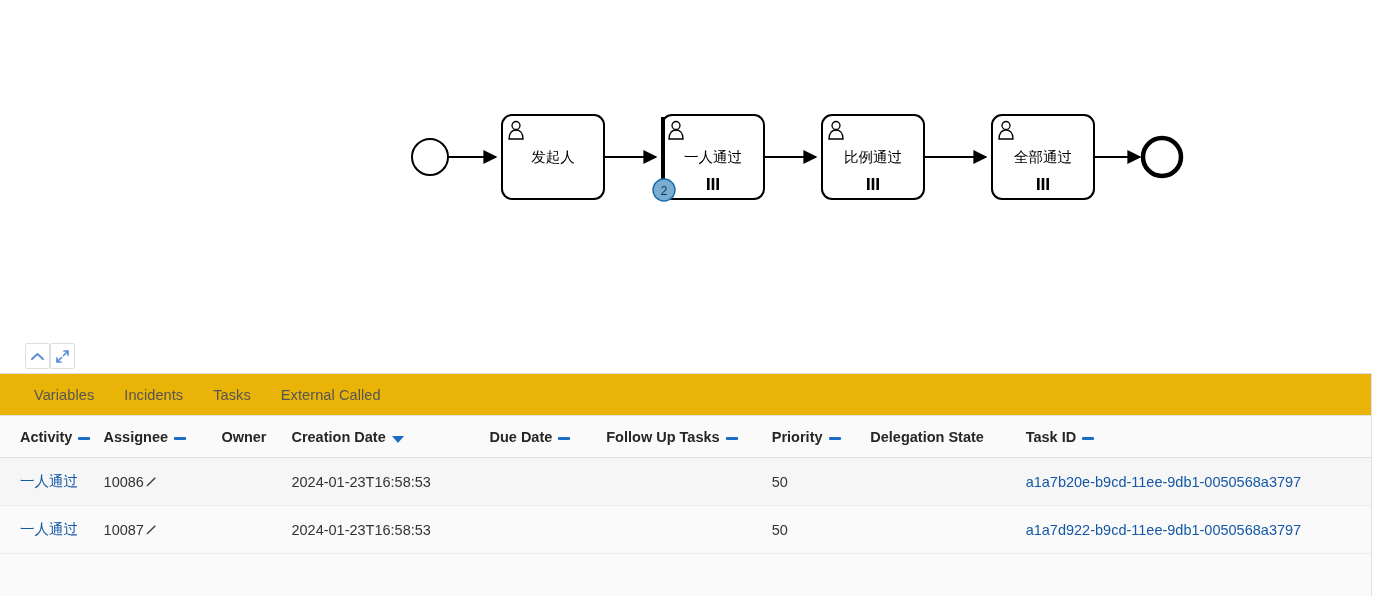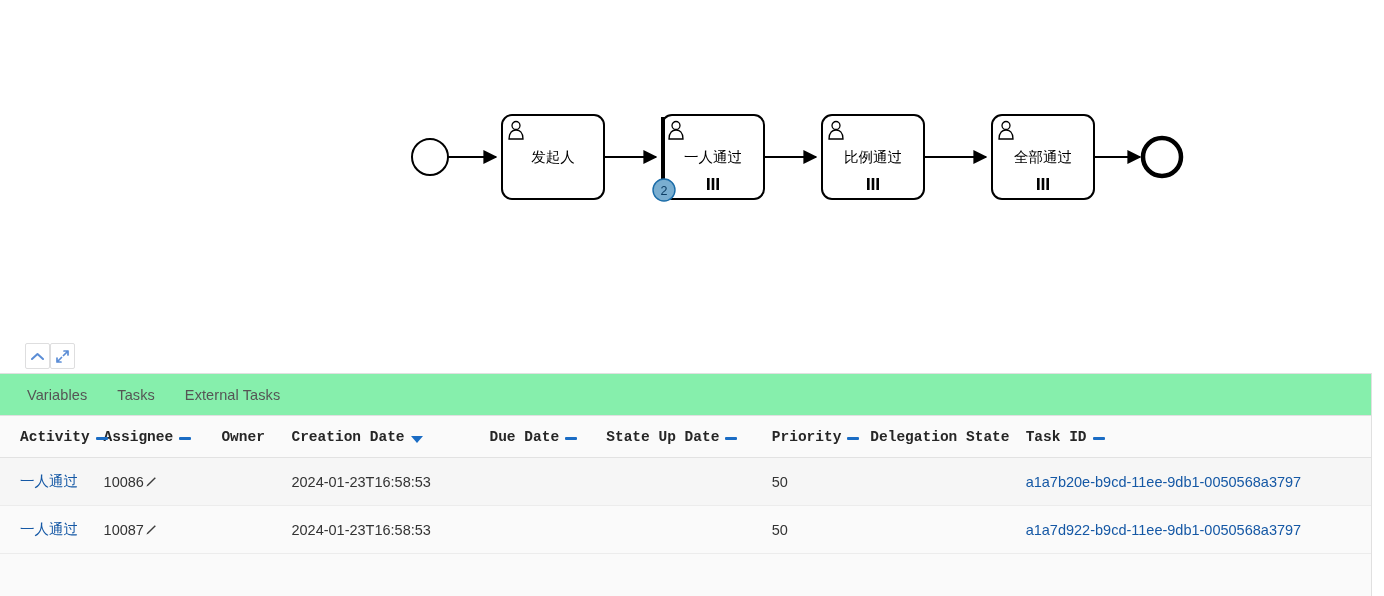--- a/index.html
+++ b/index.html
@@ -53,22 +53,22 @@
     border-bottom: 1px solid #e0e0e0;
   }
 
   
   .tabs {
     position: relative;
     height: 42px;
     border-bottom: 1px solid #e0e0e0;
     display: flex;
     align-items: stretch;
-    padding-left: 12px;
-    background: #86efac;
+    padding-left: 19px;
+    background: #eab308;
   }
   .tab {
     position: relative;
     display: flex;
     align-items: center;
     padding: 0 15px;
     font-size: 14.5px;
     color: #555555;
     cursor: pointer;
     white-space: nowrap;
@@ -103,21 +103,20 @@
   table.tasks thead th {
     text-align: left;
     font-weight: bold;
     color: #262626;
     font-size: 14.5px;
     padding: 13px 0 12px 0;
     border-bottom: 1px solid #e2e2e2;
     white-space: nowrap;
     cursor: pointer;
     background: #fafafa;
-    font-family: Liberation Mono, monospace;
   }
   table.tasks thead th .hdr {
     display: inline-flex;
     align-items: center;
     gap: 6px;
   }
   .sort-dash {
     display: inline-block;
     width: 12px; height: 3px;
     background: #1a6cc4;
@@ -279,24 +278,27 @@
   </div>
 </div>
 
 <div class="bottom-panel">
 
   <div class="tabs">
     <div class="tab">
         <span>Variables</span>
       </div>
     <div class="tab">
+        <span>Incidents</span>
+      </div>
+    <div class="tab">
         <span>Tasks</span>
       </div>
     <div class="tab">
-        <span>External Tasks</span>
+        <span>External Called</span>
       </div>
   </div>
 
   <div class="table-wrap">
     <table class="tasks">
       <colgroup>
         <col class="c-activity">
           <col class="c-assignee">
           <col class="c-owner">
         <col class="c-creation">
@@ -332,21 +334,21 @@
               </span>
           </th>
           <th>
             <span class="hdr">
                 <span>Due Date</span>
                 <span class="sort-dash"></span>
               </span>
           </th>
           <th>
             <span class="hdr">
-                <span>State Up Date</span>
+                <span>Follow Up Tasks</span>
                 <span class="sort-dash"></span>
               </span>
           </th>
           <th>
             <span class="hdr">
                 <span>Priority</span>
                 <span class="sort-dash"></span>
               </span>
           </th>
           <th>

